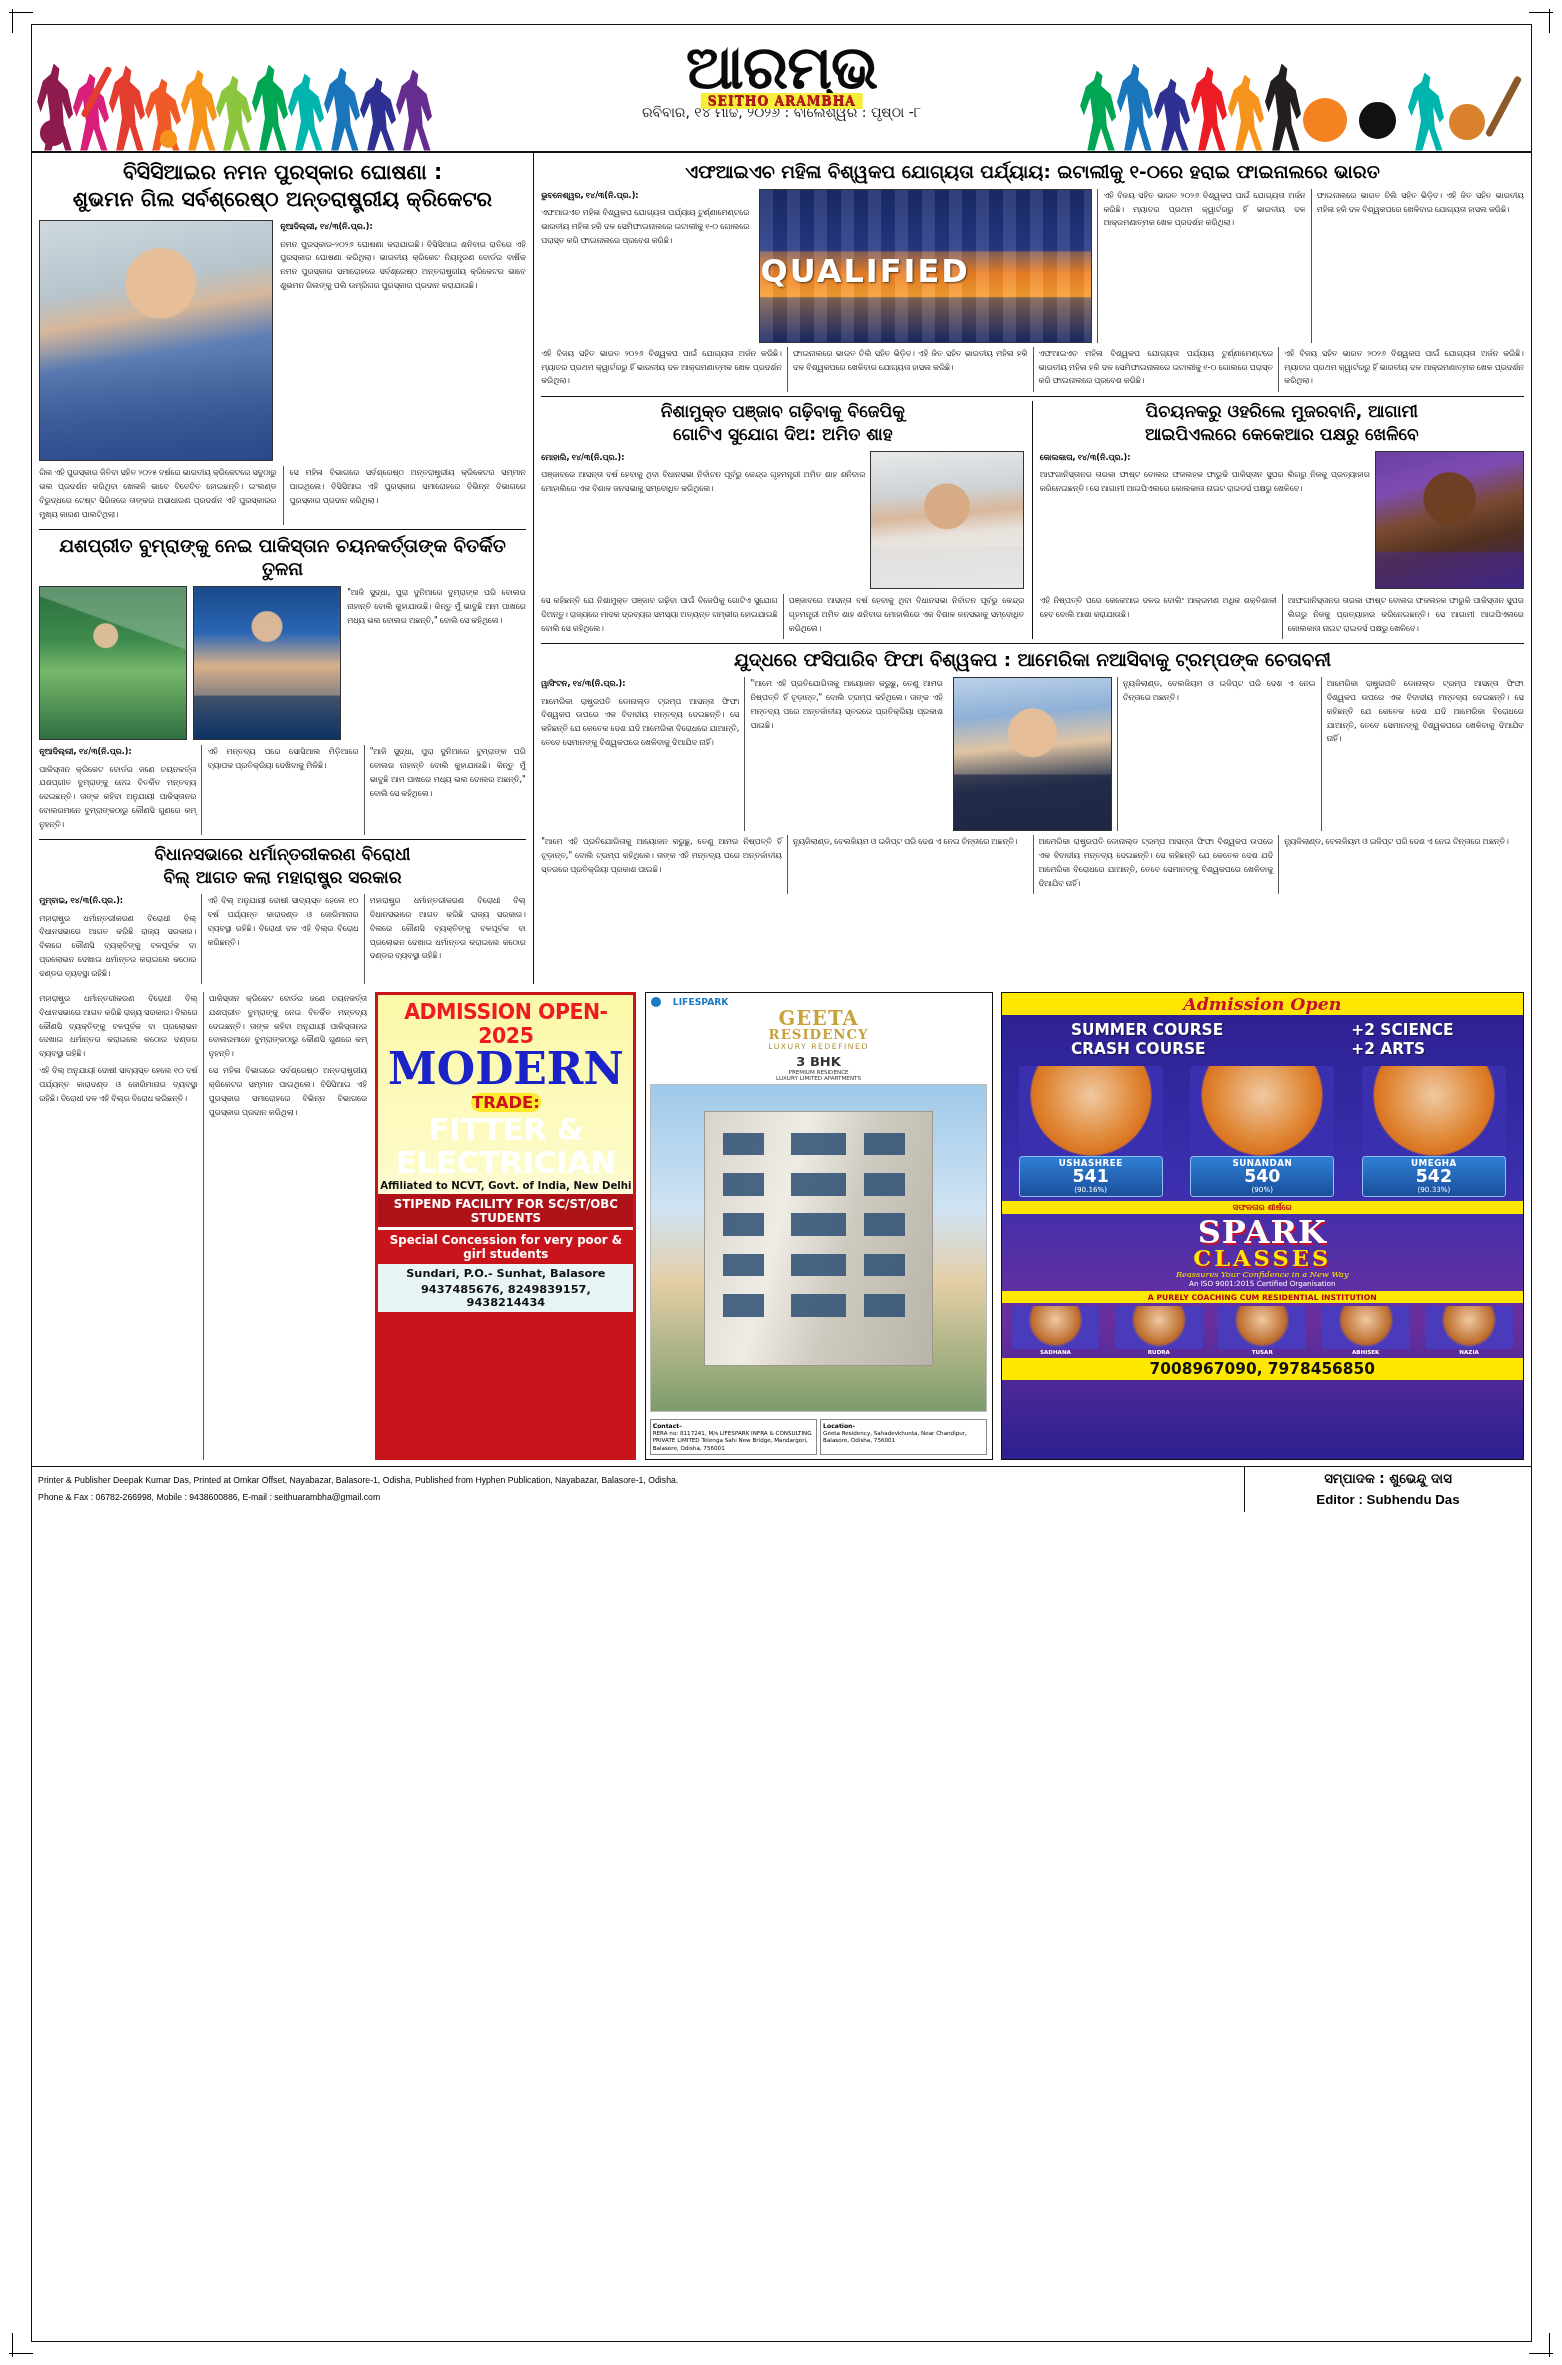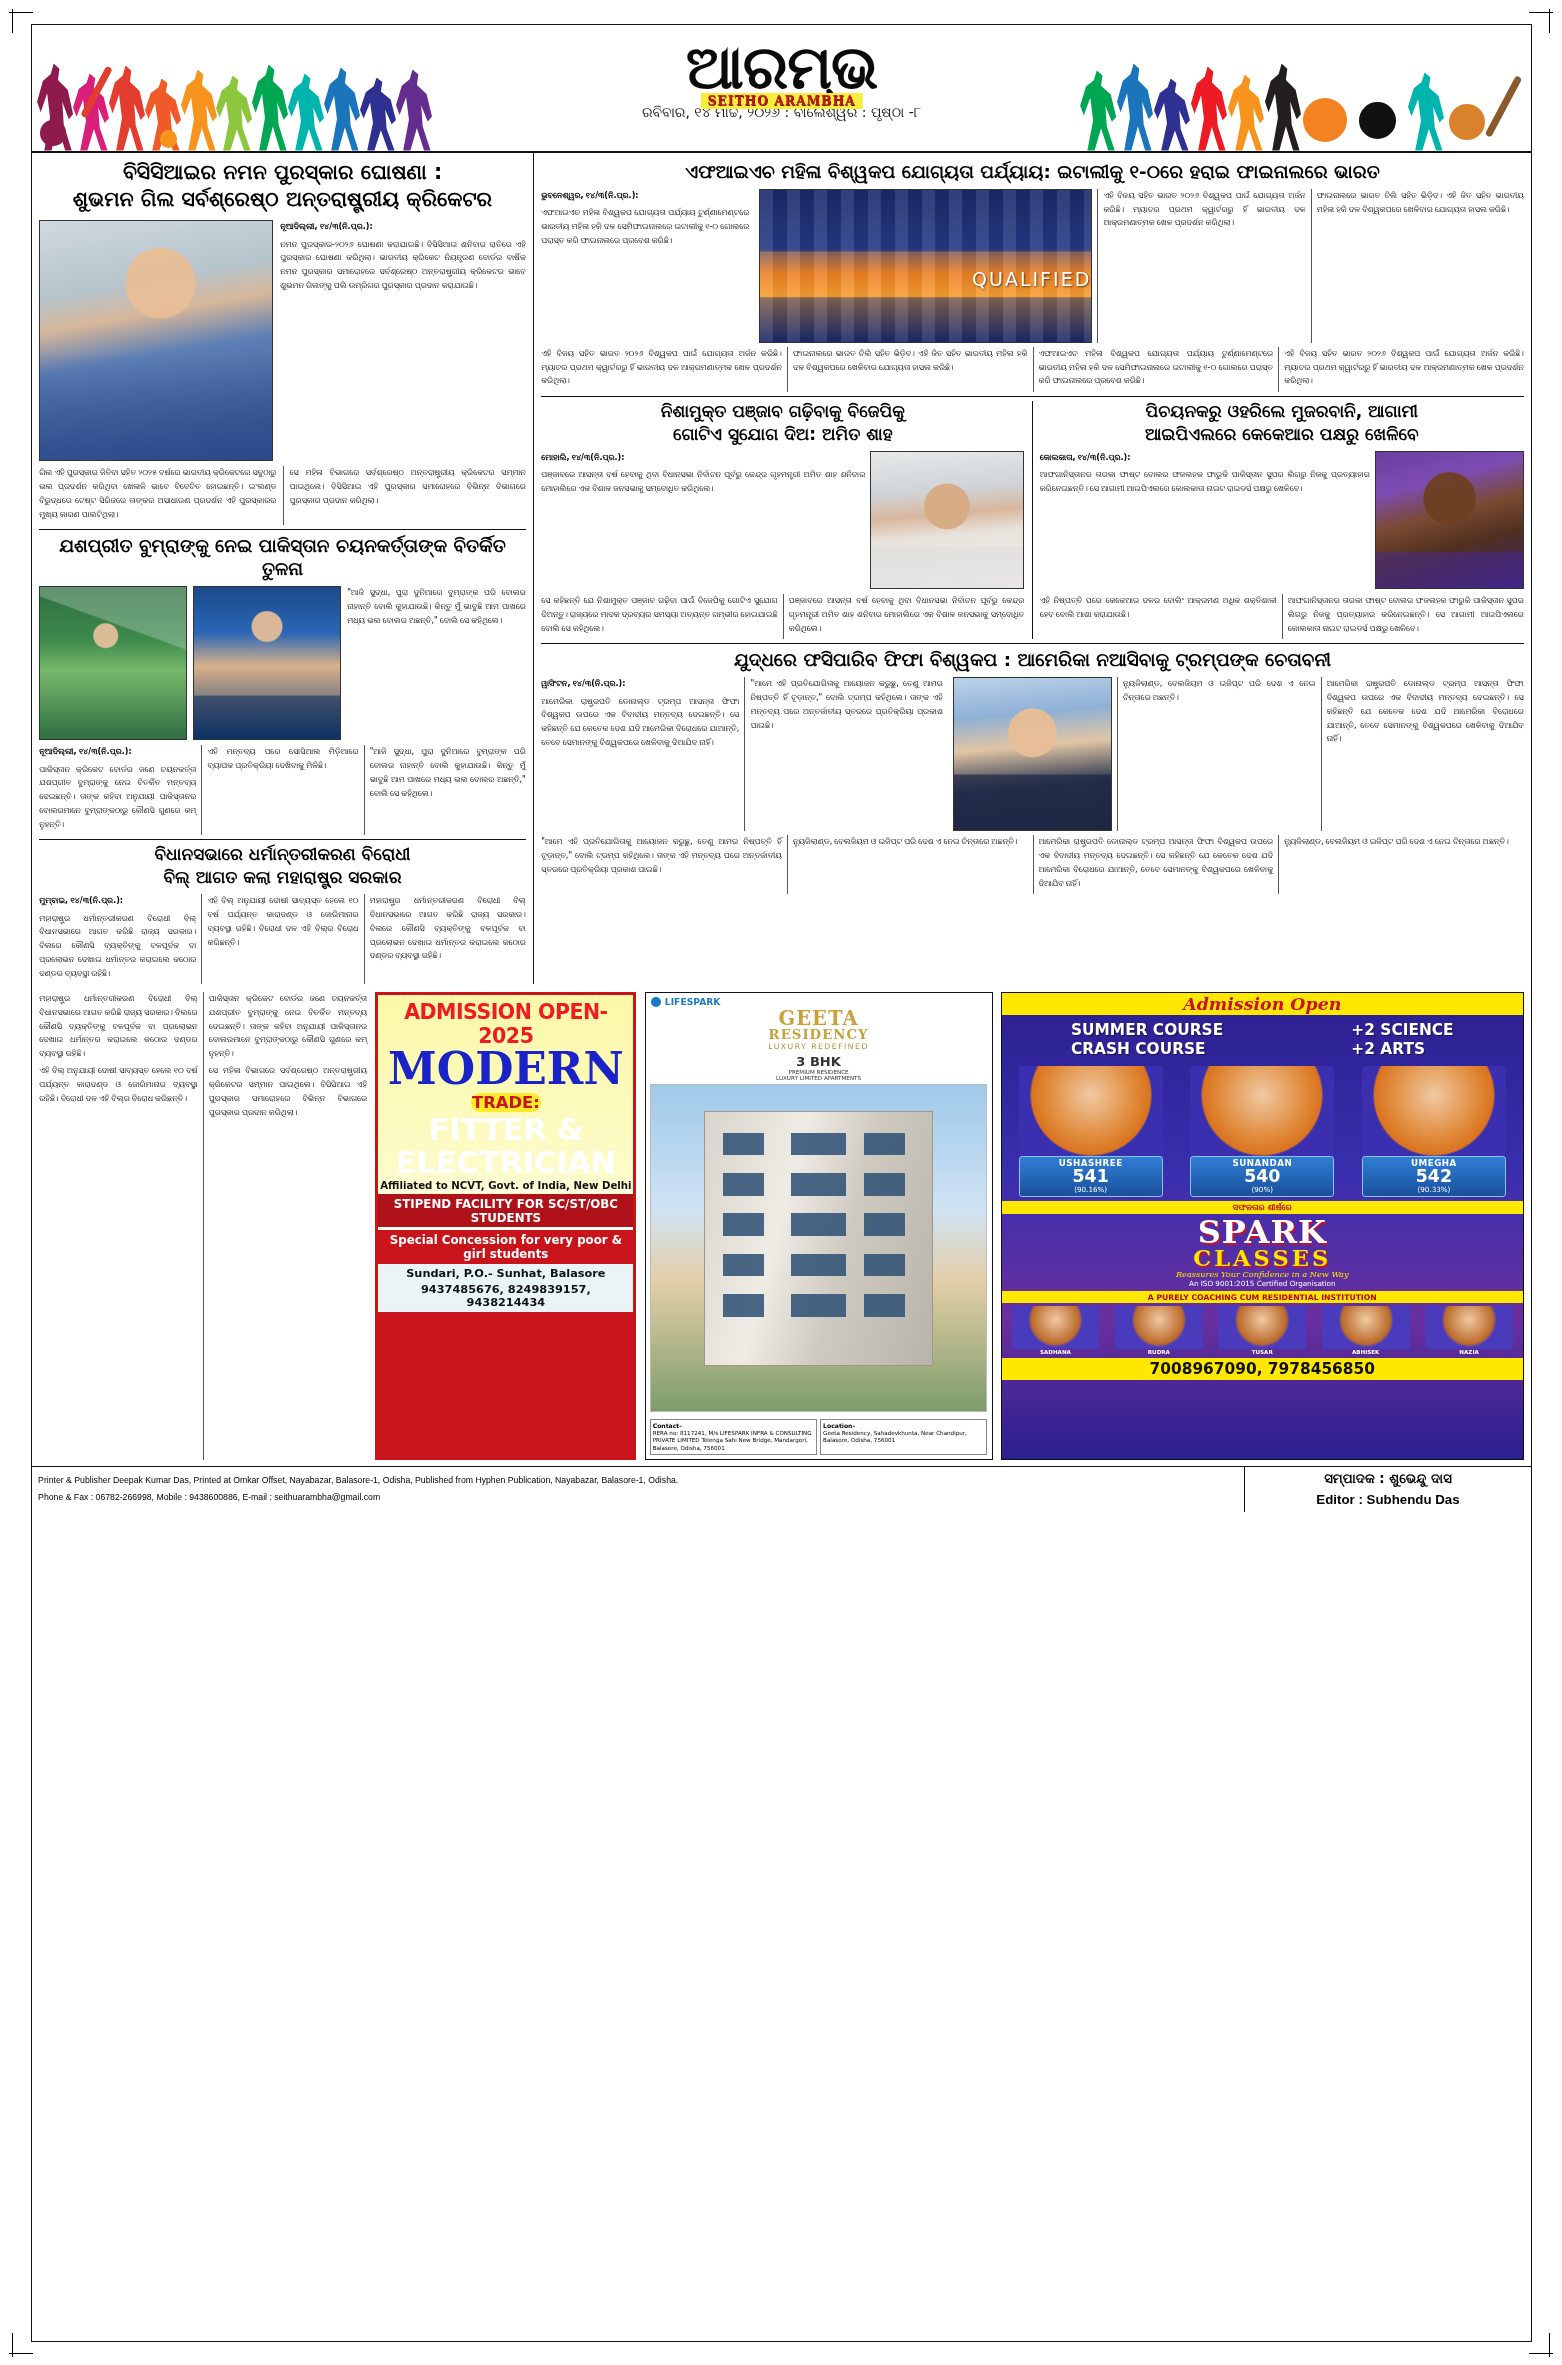--- a/index.html
+++ b/index.html
@@ -115,23 +115,23 @@
   .ph-hockey { background:linear-gradient(180deg,#1b2c6b 0%,#2a3f8f 38%,#e8762a 55%,#f5a43c 70%,#1b2c6b 100%); }
   .ph-amit   { background:linear-gradient(175deg,#e7e9ea 0%,#cfd3d6 30%,#d8b79c 46%,#e8e2dc 60%,#f2f1ef 100%); }
   .ph-muja   { background:linear-gradient(165deg,#6b3fa0 0%,#7d4cb3 25%,#7a4a32 46%,#50301f 66%,#3d2276 100%); }
   .ph-bowler { background:linear-gradient(180deg,#2b6f3e 0%,#3e8a4e 35%,#76b86a 55%,#2f6f42 100%); }
   .ph-batter { background:linear-gradient(180deg,#1a4a8a 0%,#2a66b5 30%,#d9b08a 52%,#0f3f74 100%); }
   .ph-trump  { background:linear-gradient(175deg,#bcd2ea 0%,#8fb0d6 25%,#e0c5a4 45%,#2a3550 70%,#1a2338 100%); }
 
   .ph-inner { position:absolute; inset:0; }
   .ph-label {
     position:absolute; left:0; right:0; bottom:34%;
-    text-align:right; color:#fff;
-    font-family:"DejaVu Sans", sans-serif;
-    font-weight:normal; font-size:19px;
+    text-align:left; color:#fff;
+    font-family:"DejaVu Sans", sans-serif;
+    font-weight:bold; font-size:32px;
     letter-spacing:2px;
     text-shadow:1px 1px 2px rgba(0,0,0,.6);
   }
 
   
   .ad { border:1px solid #111; position:relative; overflow:hidden; }
   .ad-iti {
     background:linear-gradient(180deg,#fbf8a8 0%,#fdfbc8 38%,#ffffff 52%,#ffffff 58%,#c9141b 58%,#c9141b 100%);
     border:3.1px solid #c9141b;
   }
@@ -255,21 +255,21 @@
   .spark-teachers { display:flex; justify-content:space-around; padding:3.1px 2px 0; }
   .t-face { width:17%; }
   .t-face .im { height:43px; background:radial-gradient(circle at 50% 32%, #f0c9a2 0%, #bb6a2a 46%, transparent 52%), #4a3bbd; border-radius:2px;}
   .t-face .nm { color:#fff; font-size:5.6px; text-align:center; font-family:"DejaVu Sans",sans-serif; font-weight:bold;}
   .spark-phone {
     background:#ffe800; color:#111; text-align:center;
     font-family:"DejaVu Sans", sans-serif; font-weight:bold;
     font-size:15.4px; padding:2px; margin-top:3.1px;
   }
 
-  .ls-logo { display:flex; align-items:center; gap:4px; font-family:"DejaVu Sans",sans-serif; font-size:9.2px; font-weight:bold; color:#1a7ac4; padding:3.1px 5.1px 0;}
+  .ls-logo { display:flex; align-items:center; gap:12px; font-family:"DejaVu Sans",sans-serif; font-size:9.2px; font-weight:bold; color:#1a7ac4; padding:3.1px 5.1px 0;}
   .ls-dot { width:10.2px;height:10.2px;border-radius:50%; background:#1a7ac4;}
 
   
   .footer {
     display:flex; border-top:1.5px solid #111;
     font-family:"Liberation Sans", sans-serif;
   }
   .footer-left { flex:1 1 auto; padding:5.1px 6.1px; font-size:8.7px; line-height:2.0; }
   .footer-right { flex:0 0 287px; border-left:1.5px solid #111; text-align:center; padding:4.1px; }
   .footer-right .odia { font-family:"DejaVu Sans", sans-serif; font-size:13.3px; font-weight:bold;}

